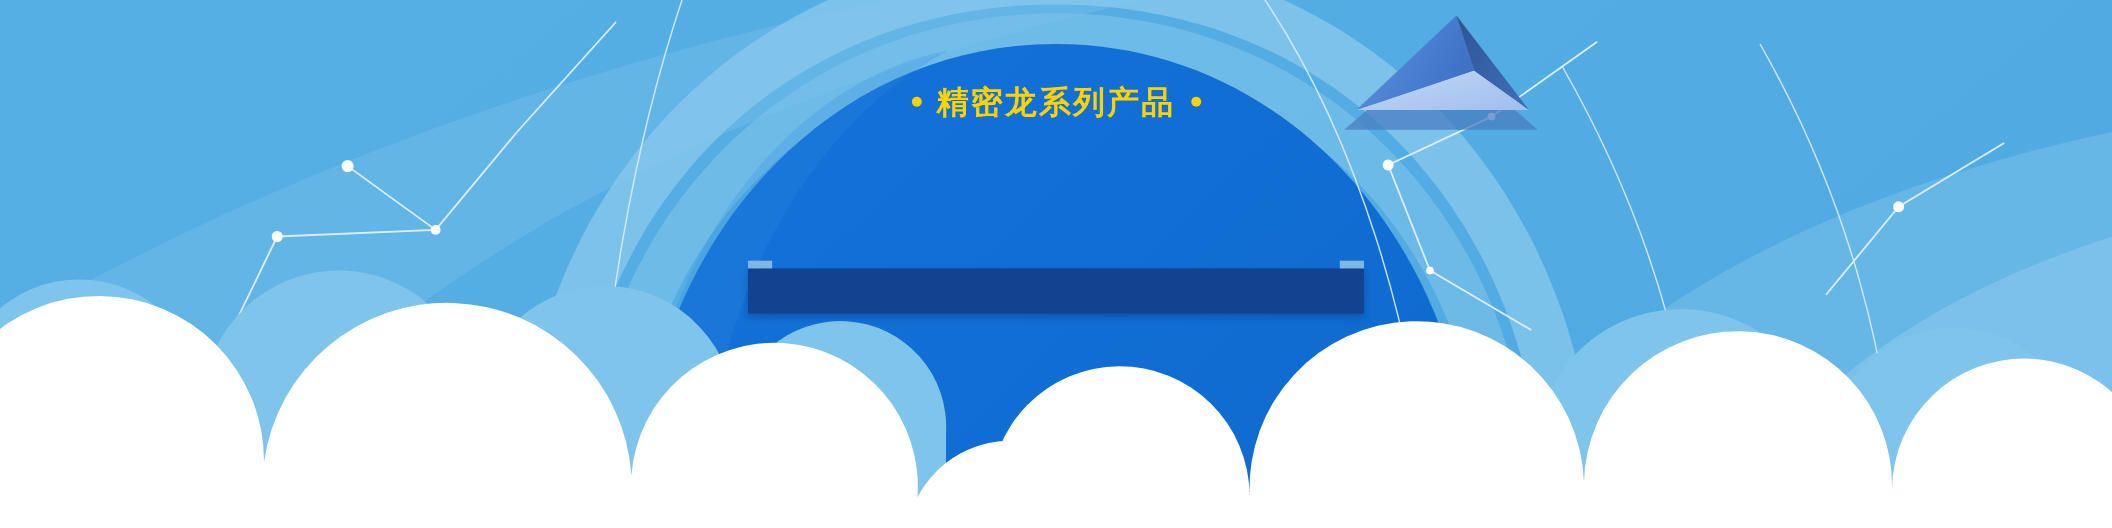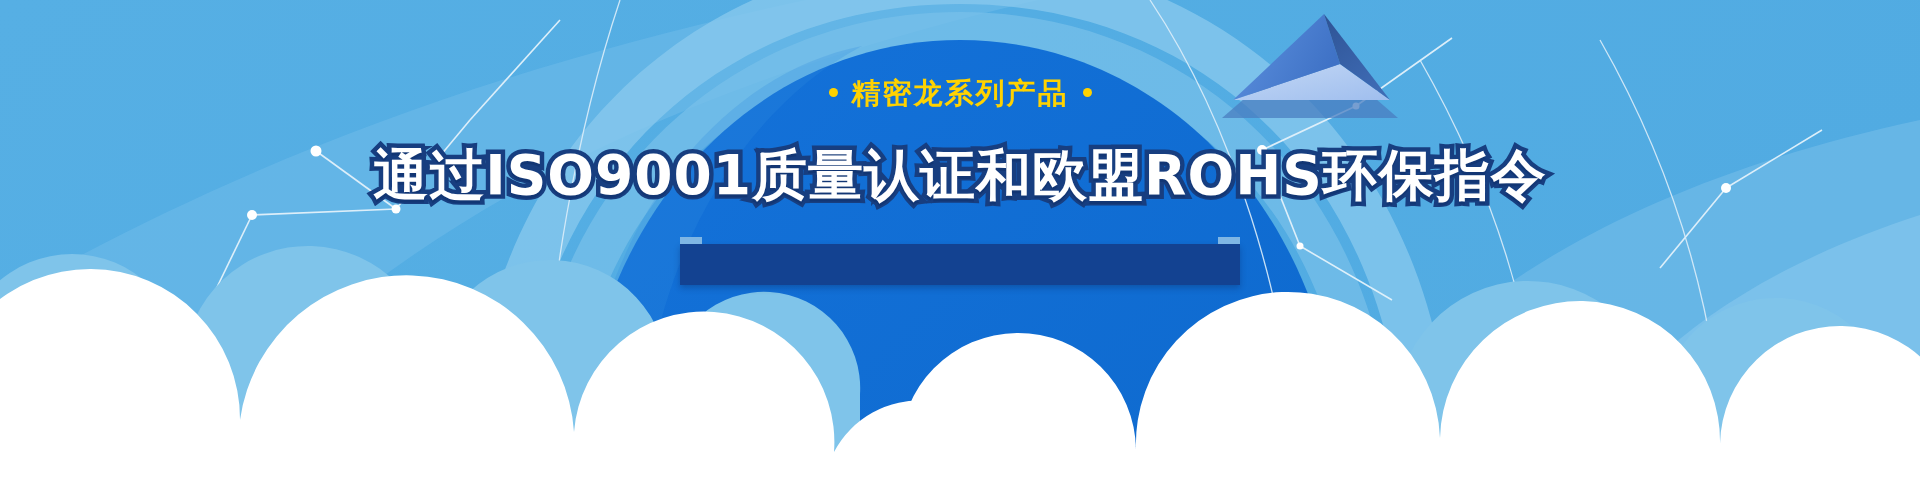--- a/index.html
+++ b/index.html
@@ -249,21 +249,20 @@
 
     </g>
   </svg>
 
   <div class="txt-layer">
 
     <div id="kicker">
       <span class="dot"></span><span>精密龙系列产品</span><span class="dot"></span>
     </div>
 
-    <div id="headline">通过ISO9001质量认证和欧盟ROHS环保指令</div>
 
     <div id="ribbon-wrap">
       <div class="fold left"></div>
       <div class="fold right"></div>
       <div id="ribbon-bar"></div>
     </div>
 
   </div>
 </div>
 

